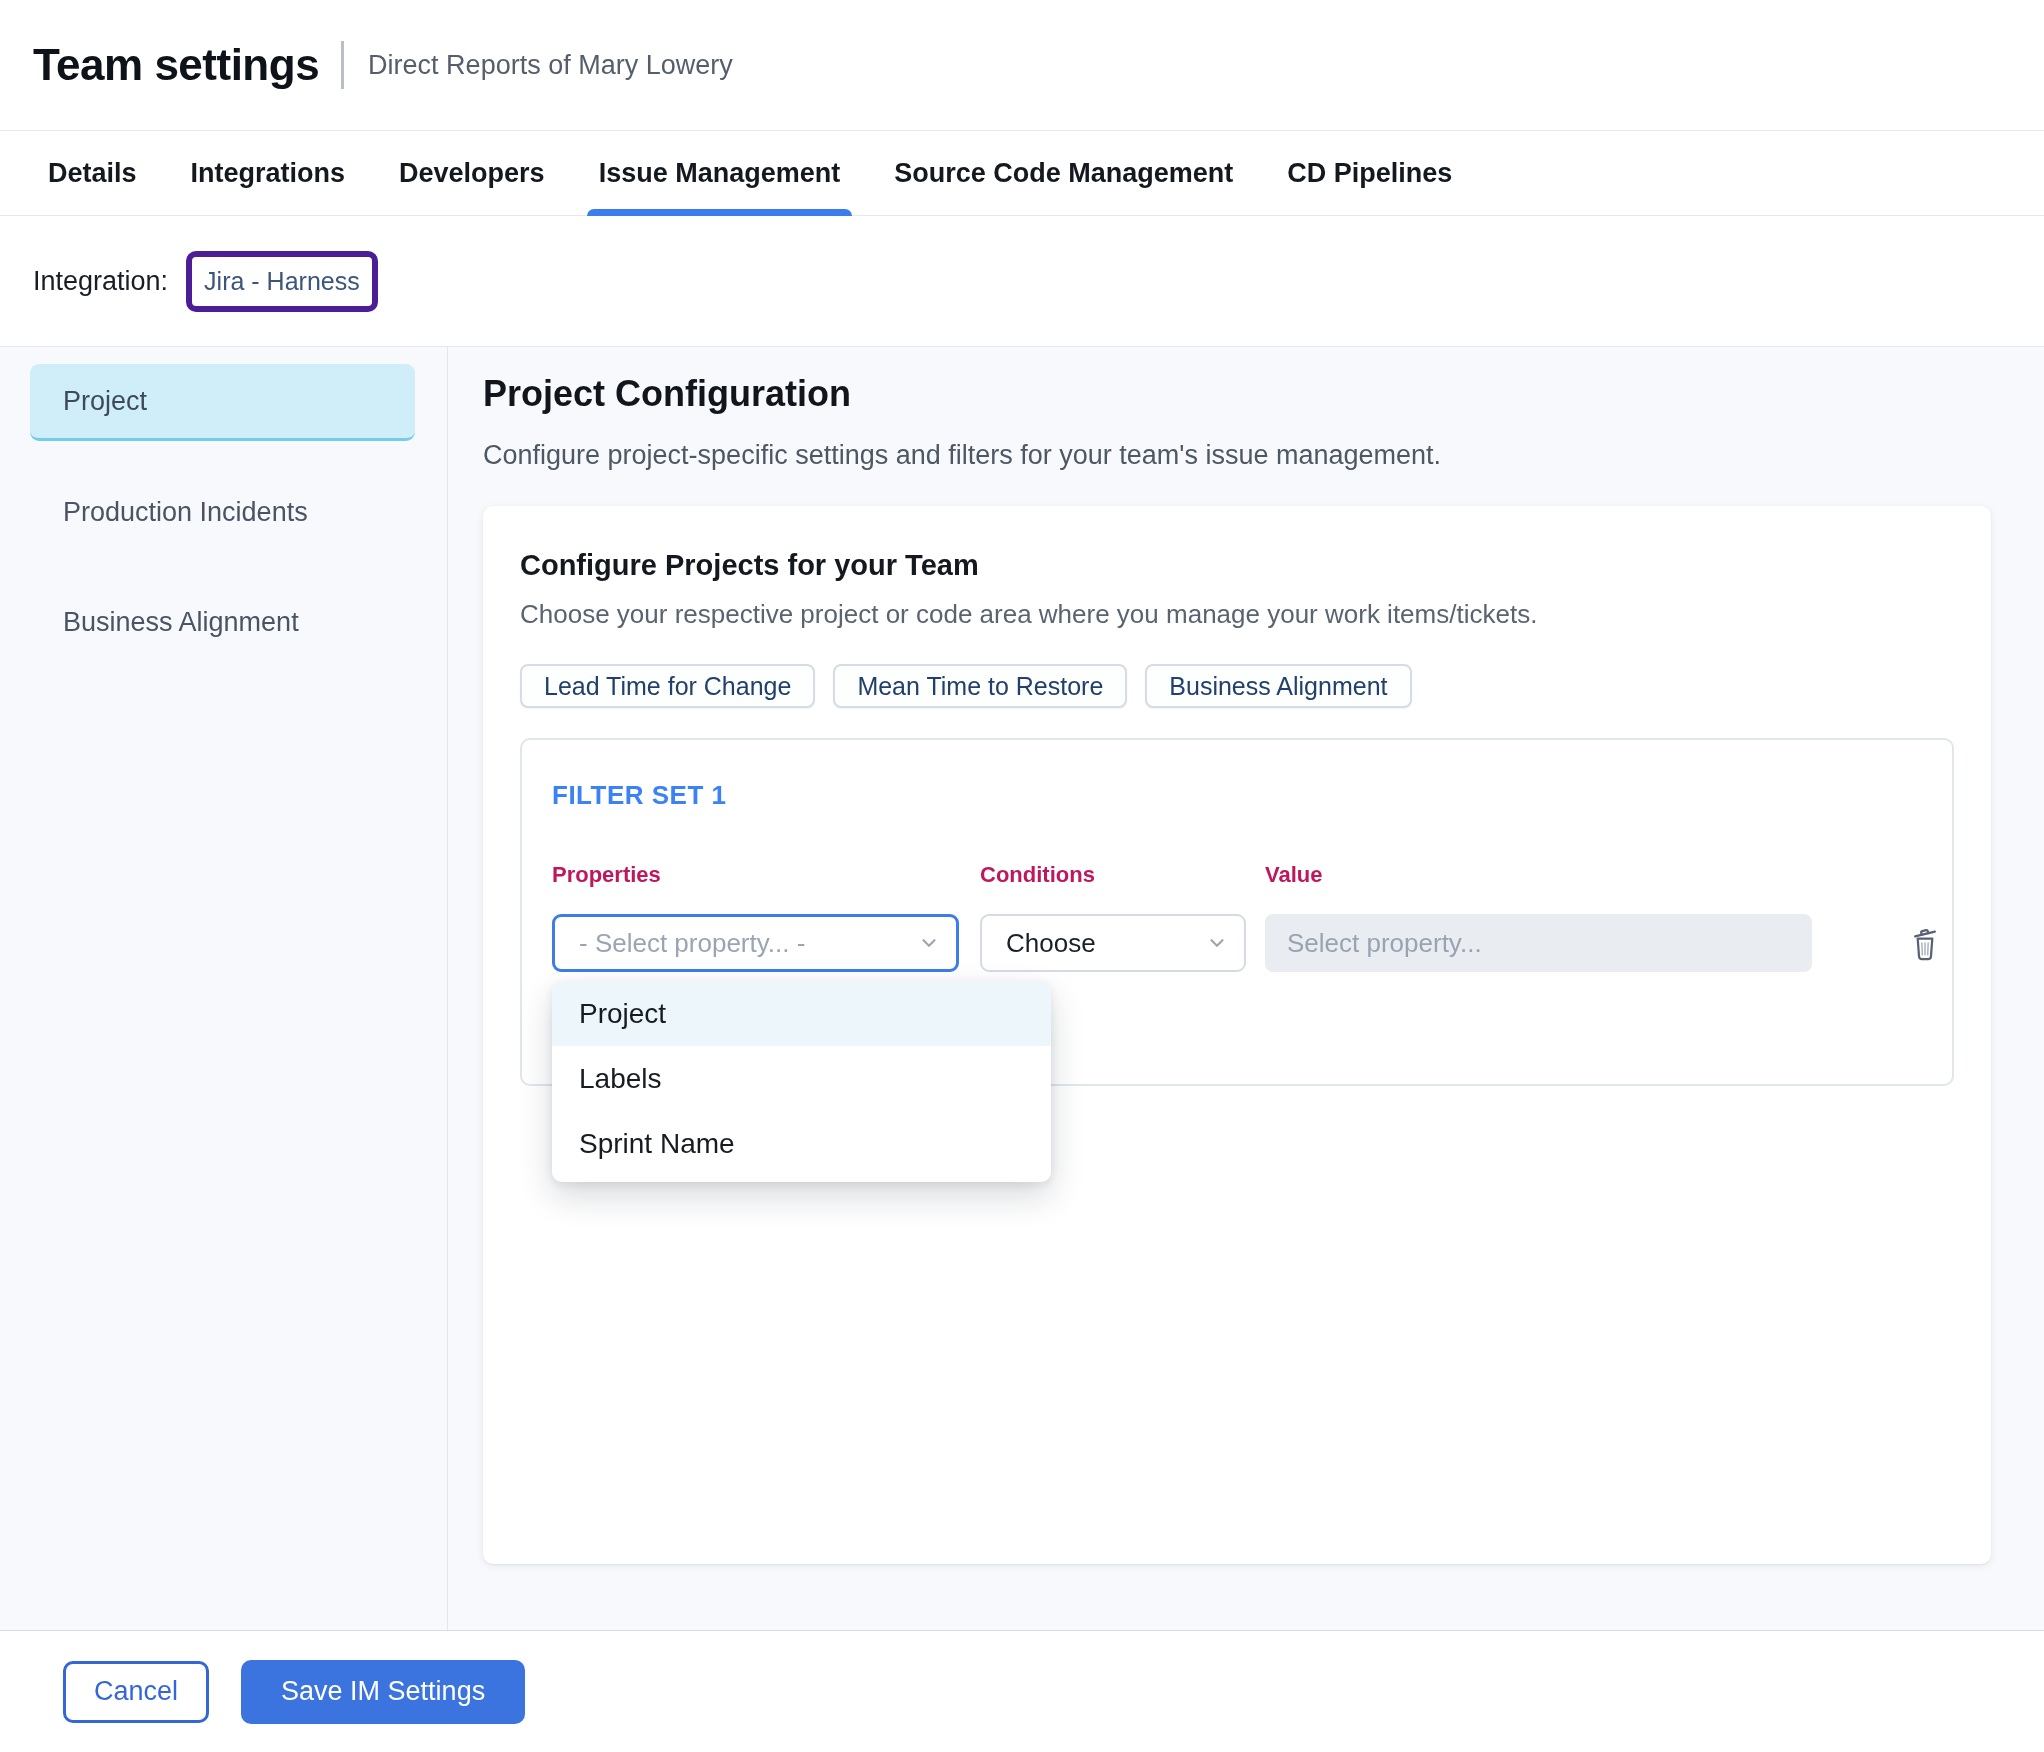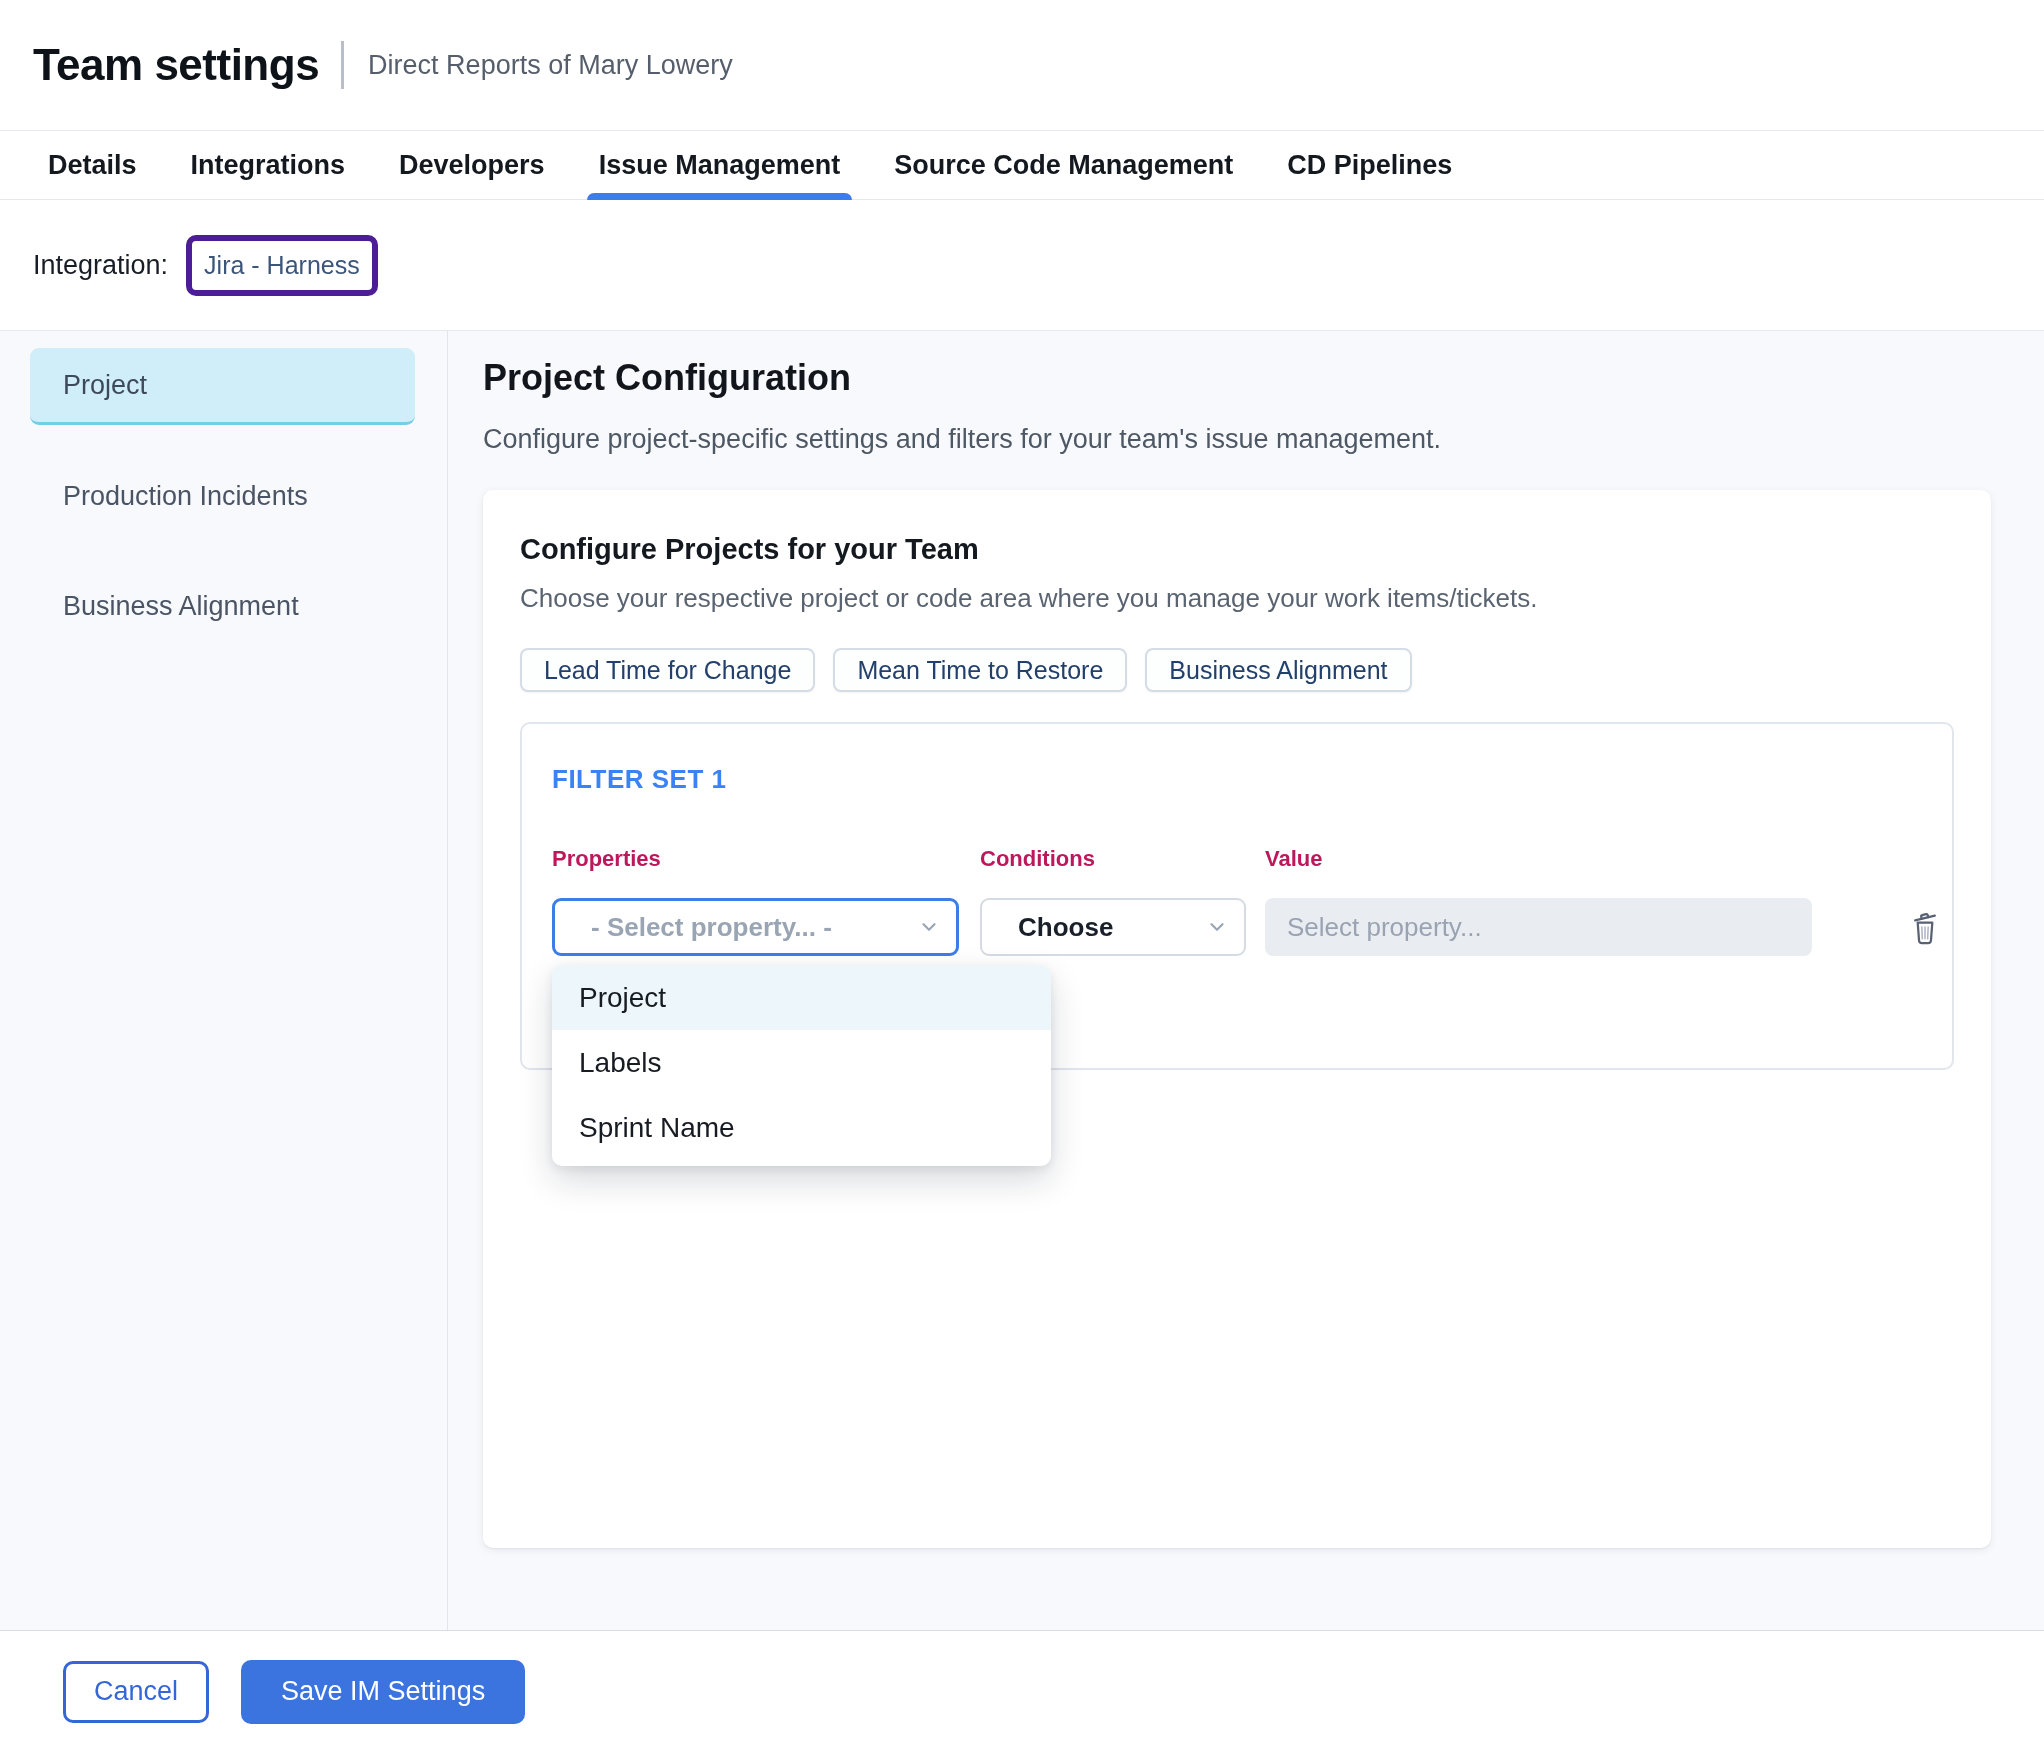--- a/index.html
+++ b/index.html
@@ -15,21 +15,21 @@
   .header {
     height: 130px; background: #fff;
     display: flex; align-items: center; padding: 0 33px; flex: none;
   }
   .header-title { font-size: 44px; font-weight: 700; color: #0e1219; letter-spacing: -0.5px; }
   .header-sep { width: 3px; height: 48px; background: #b9bfca; margin: 0 24px 0 22px; }
   .header-sub { font-size: 27px; color: #565e6c; }
 
   
   .tabs-bar {
-    height: 70px; background: #fff; flex: none;
+    height: 86px; background: #fff; flex: none;
     border-top: 1px solid #e5e8ee; border-bottom: 1px solid #e5e8ee;
     display: flex; align-items: stretch; gap: 50px; padding: 0 46px;
   }
   .tab {
     position: relative; display: flex; align-items: center;
     font-size: 27px; font-weight: 700; color: #14181f; cursor: pointer; padding: 0 2px;
   }
   .tab.active::after {
     content: ""; position: absolute; left: -10px; right: -10px; bottom: -1px;
     height: 7px; background: #3d7cec; border-radius: 7px 7px 0 0;
@@ -89,22 +89,21 @@
   }
   .filter-title { font-size: 26px; font-weight: 700; color: #3b82f6; letter-spacing: 0.5px; line-height: 30px; }
   .filter-grid { display: grid; grid-template-columns: 428px 285px 596px auto; align-items: center; }
   .labels-row { margin-top: 50px; }
   .col-label { font-size: 22px; font-weight: 700; color: #be185d; line-height: 30px; }
   .controls-row { margin-top: 24px; }
 
   .select {
     height: 58px; border-radius: 9px; background: #fff; cursor: pointer;
     display: flex; align-items: center; justify-content: space-between;
-    padding: 0 16px 0 36px;
-    font-weight: bold;
+    padding: 0 16px 0 24px;
   }
   .select-properties { width: 407px; border: 3px solid #3e7ce8; }
   .select-conditions { width: 266px; border: 2px solid #d6dbe3; }
   .select-text { font-size: 26px; color: #1a202a; white-space: nowrap; overflow: hidden; }
   .select-text.placeholder { color: #9aa5b4; }
   .chevron { flex: none; display: flex; }
 
   .value-input {
     width: 547px; height: 58px; border: none; border-radius: 8px;
     background: #e9edf2; padding: 0 22px; font-size: 26px; color: #1a202a;

